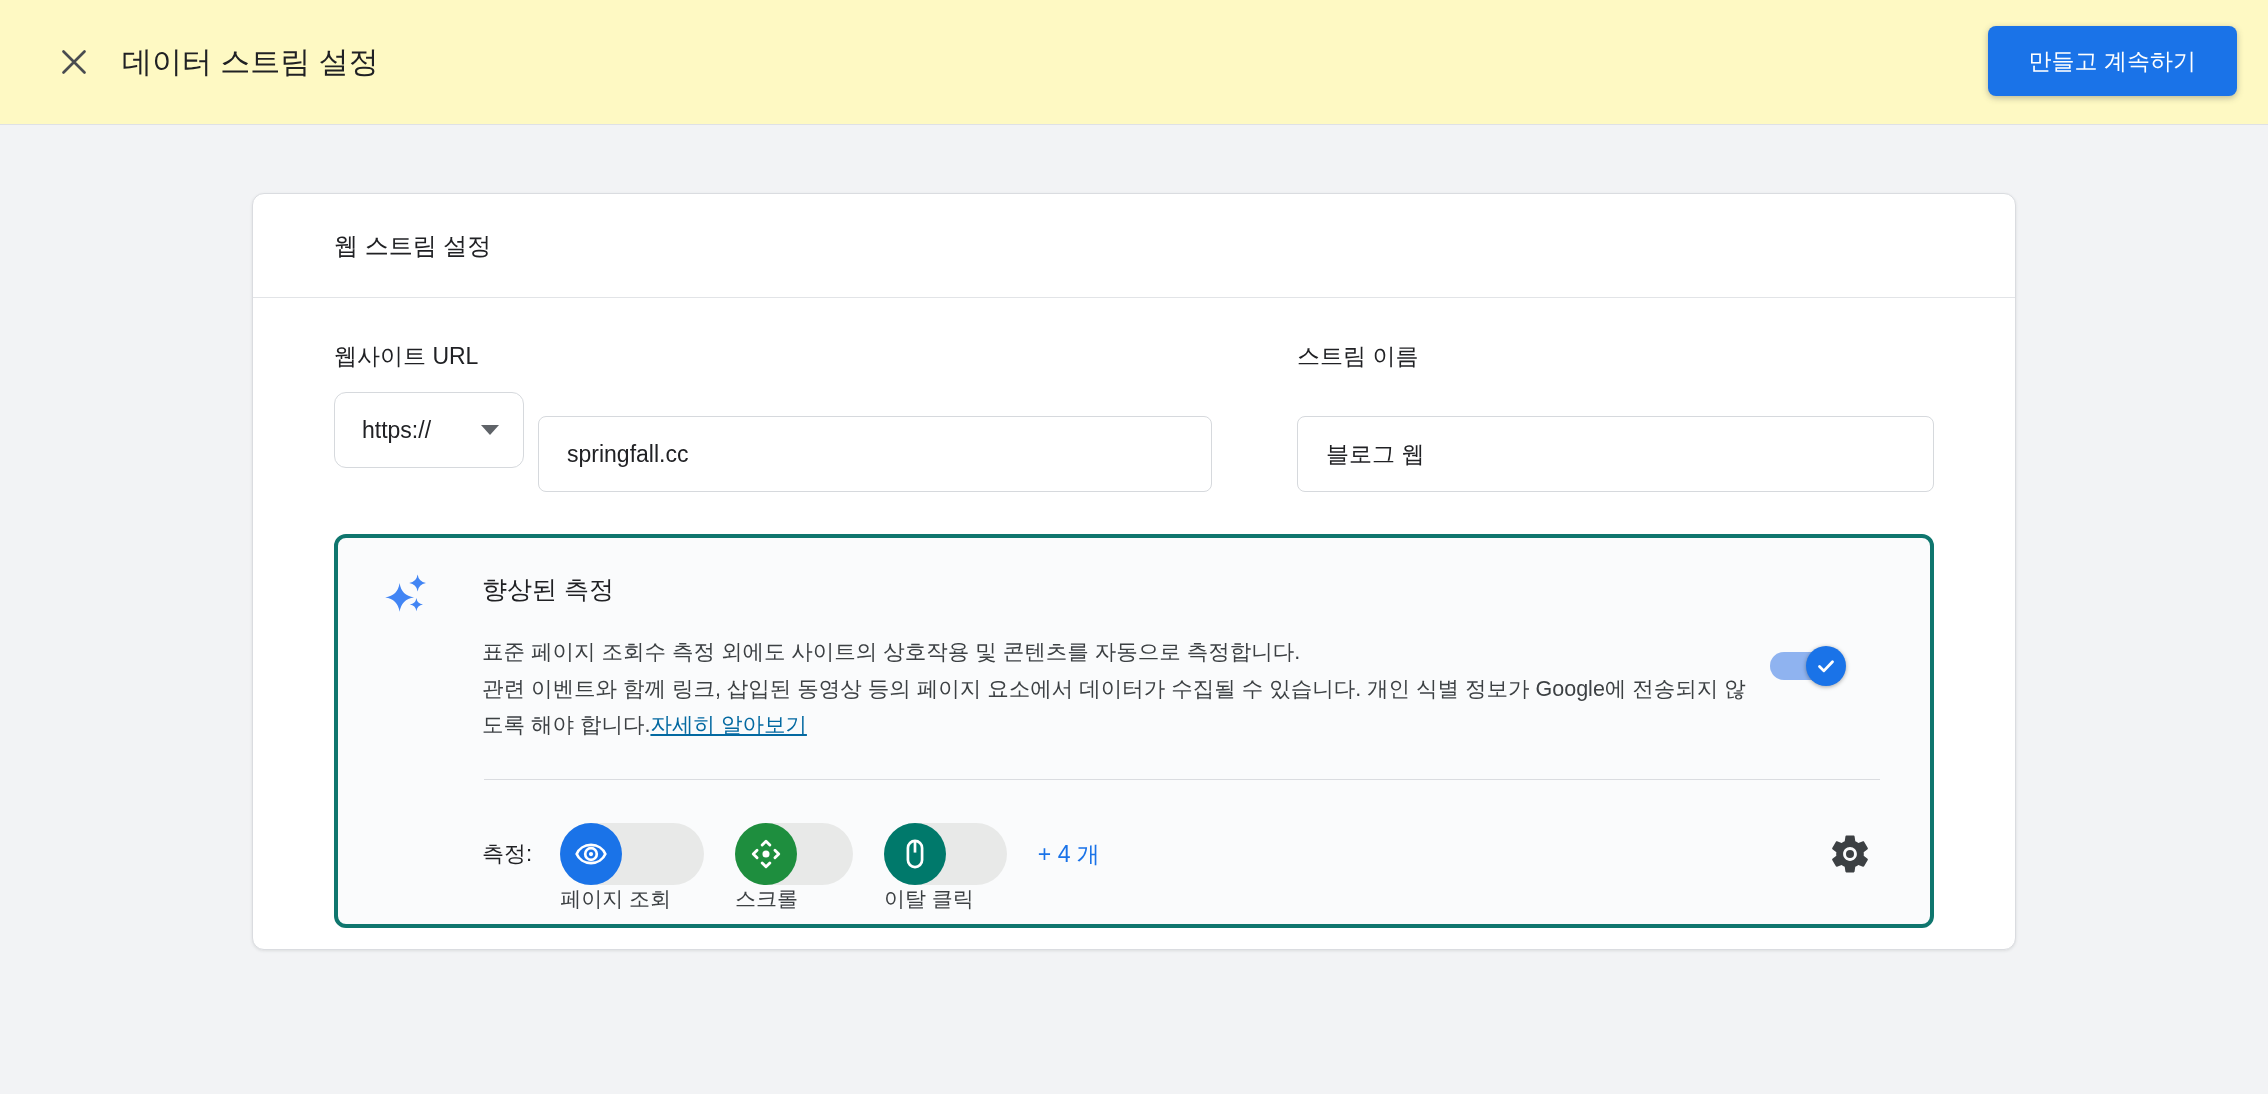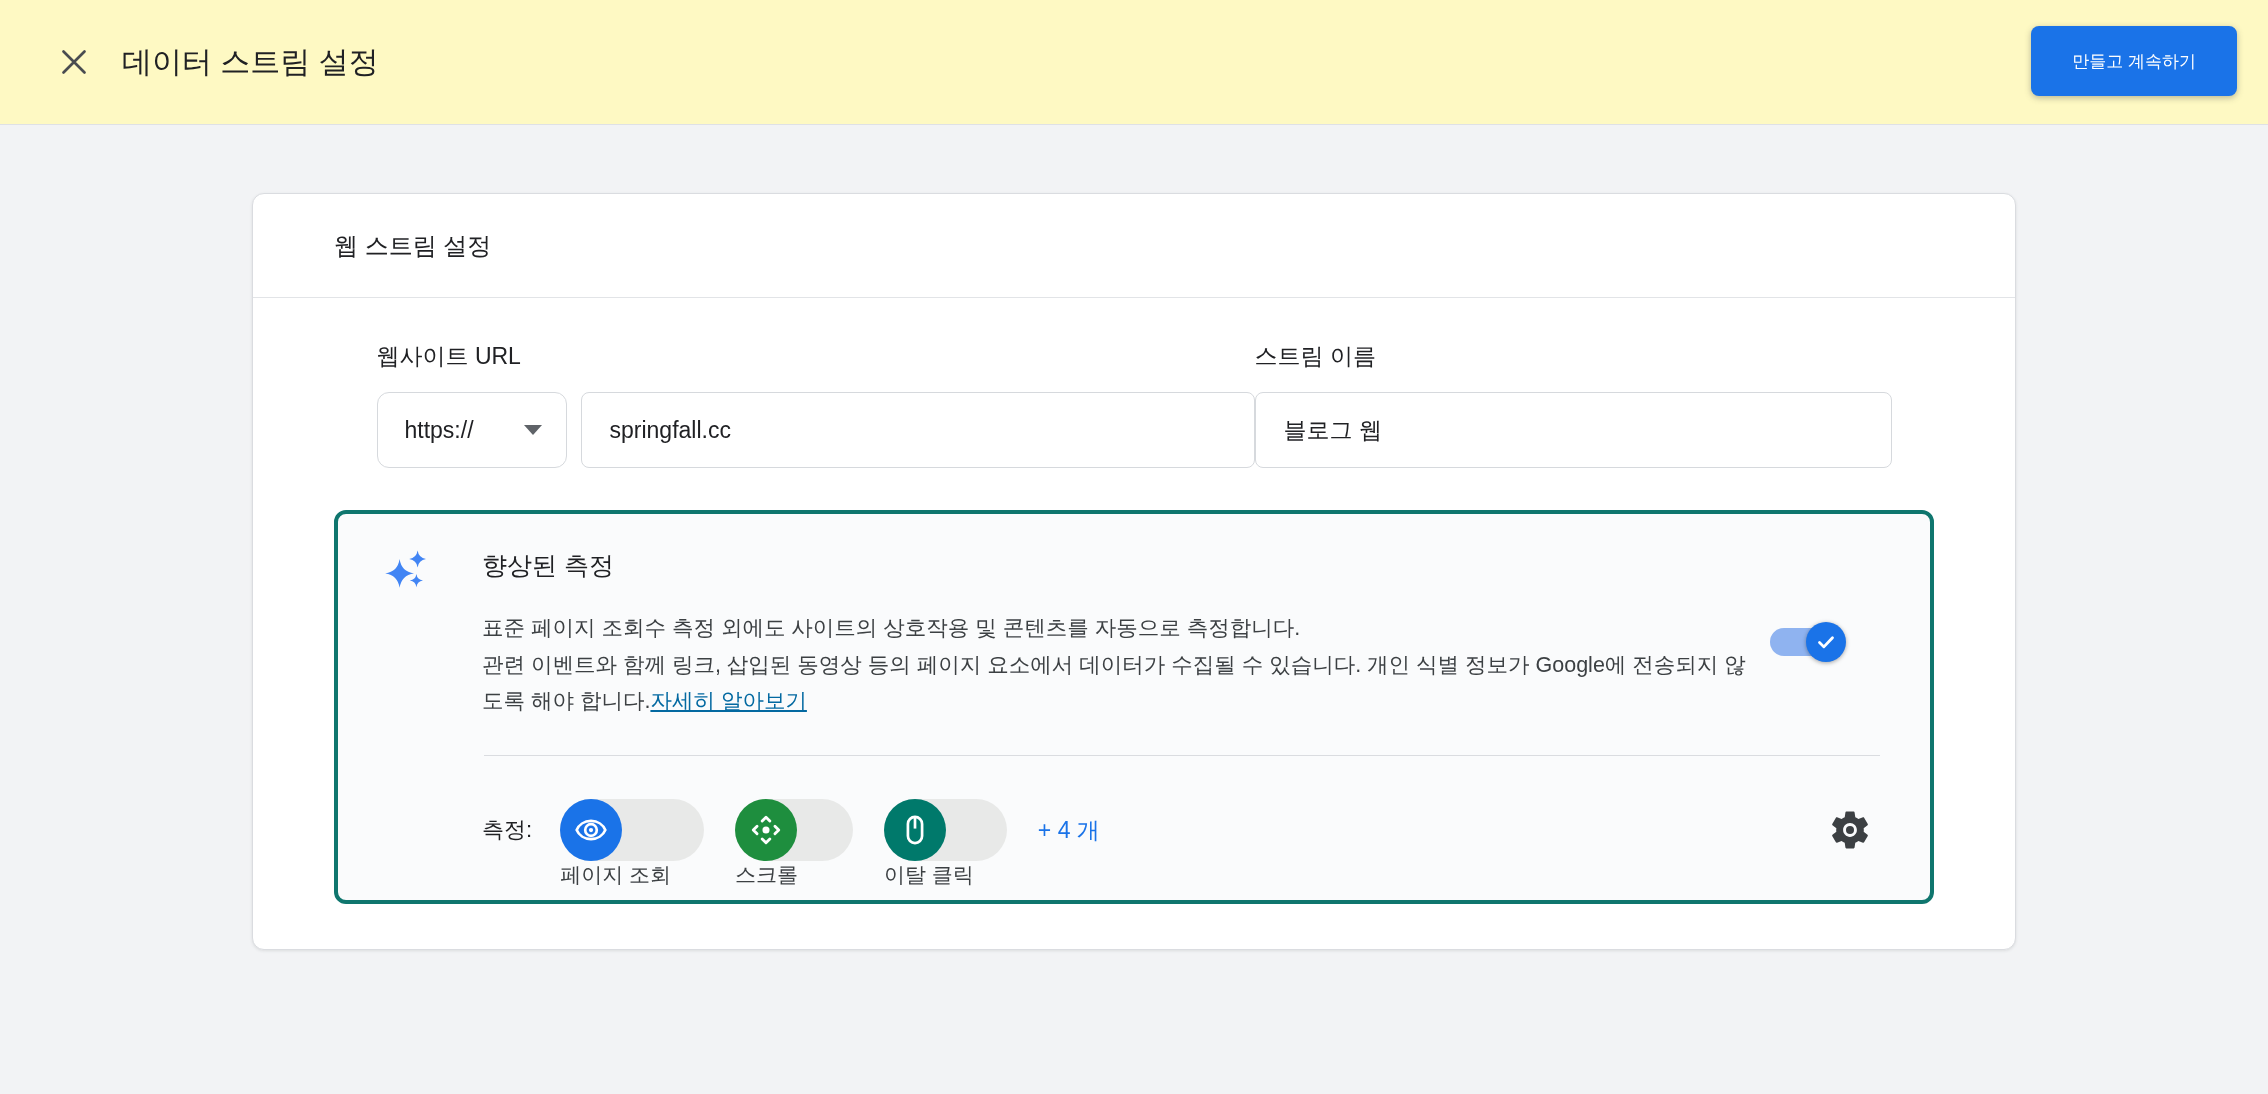--- a/index.html
+++ b/index.html
@@ -19,54 +19,54 @@
     display:flex; align-items:center;
   }
   .close-btn {
     margin-left:50px; width:48px; height:48px; border:none; background:transparent;
     border-radius:50%; cursor:pointer; display:flex; align-items:center; justify-content:center;
   }
   .dialog-title { margin-left:24px; font-size:30px; font-weight:400; color:#202124; }
   .primary-btn {
     position:absolute; right:31px; top:26px; height:70px; padding:0 41px;
     background:#1a73e8; color:#ffffff; border:none; border-radius:8px;
-    font-family:"Liberation Sans", sans-serif; font-size:17px; font-weight:500;
+    font-family:"Liberation Sans", sans-serif; font-size:23px; font-weight:500;
     cursor:pointer; box-shadow:0 2px 6px rgba(60,64,67,.35);
   }
 
   
   .card {
     position:absolute; left:252px; top:193px; width:1764px; height:757px;
     background:#ffffff; border:1px solid #dadce0; border-radius:12px;
     box-shadow:0 1px 3px rgba(60,64,67,.12);
   }
   .card-header {
     height:104px; display:flex; align-items:center; padding-left:81px;
     border-bottom:1px solid #e2e4e7; font-size:24px; color:#202124;
   }
   .card-body { padding:0 81px; }
 
-  .form-row { display:flex; justify-content:center; margin-top:43px; }
+  .form-row { display:flex; justify-content:space-between; margin-top:43px; }
   .field label { display:block; font-size:23px; color:#202124; margin-bottom:20px; }
   .field-url { width:878px; }
   .field-name { width:637px; }
   .url-controls { display:flex; gap:14px; }
   .proto-select {
     width:190px; height:76px; border:1px solid #d6d9dd; border-radius:12px; background:#fff;
     display:flex; align-items:center; justify-content:space-between; padding:0 24px 0 27px;
     font-size:23px; color:#202124; cursor:pointer;
   }
   .caret {
     width:0; height:0; border-left:9px solid transparent; border-right:9px solid transparent;
     border-top:10px solid #5f6368;
   }
   .text-input {
     height:76px; border:1px solid #d6d9dd; border-radius:8px; background:#fff;
     font-family:"Liberation Sans", sans-serif; font-size:23px; color:#202124;
-    padding:0 28px; width:100%; outline:none;
+    padding:0 28px; width:100%; outline:none;margin-top:24px;
   }
   .url-input { width:674px; }
 
   
   .panel {
     position:relative; margin-top:42px; height:394px;
     border:4px solid #0f766e; border-radius:12px; background:#fafbfc;
   }
   .sparkle { position:absolute; left:46px; top:33px; }
   .panel-title { position:absolute; left:144px; top:35px; font-size:25px; font-weight:500; color:#202124; }

